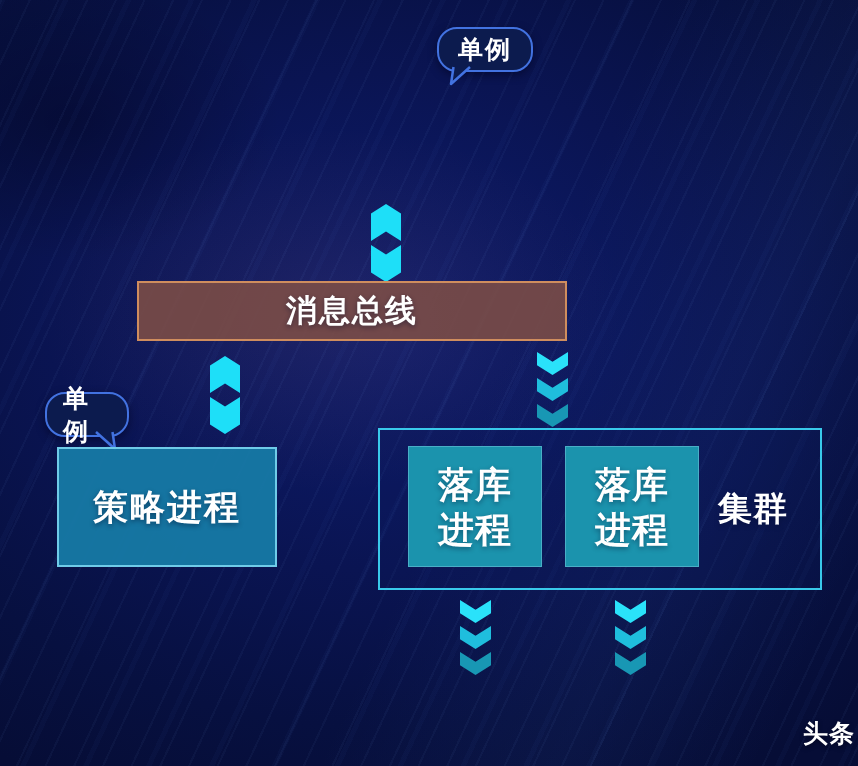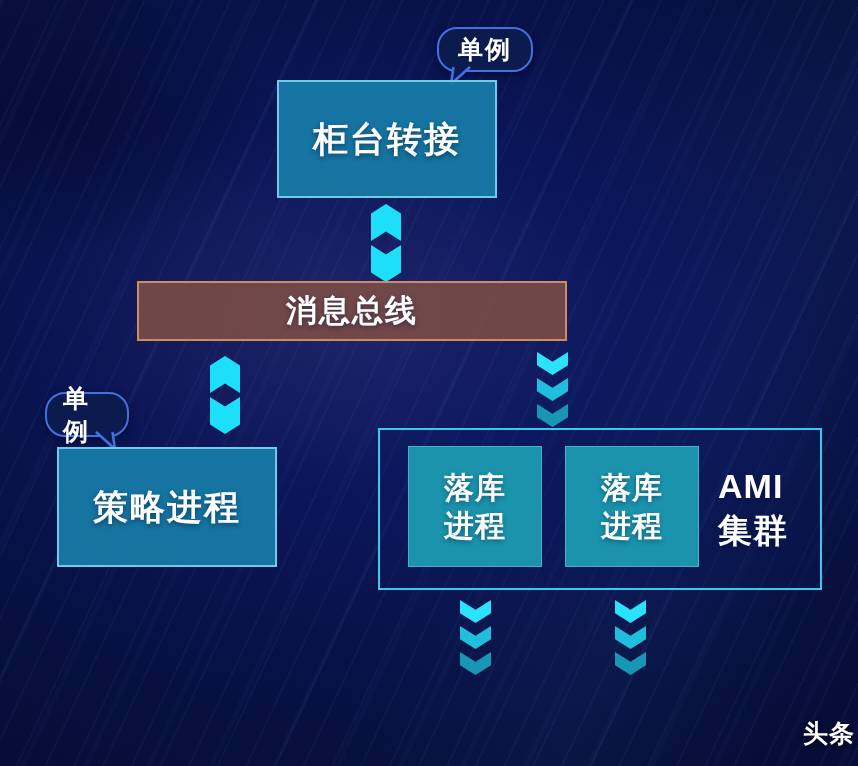--- a/index.html
+++ b/index.html
@@ -51,21 +51,21 @@
   .cluster{
     left:378px;top:428px;width:444px;height:162px;box-sizing:border-box;
     border:2px solid #39c9ea;
     background:rgba(10,30,95,0.18);
   }
   .sink{
     position:absolute;box-sizing:border-box;width:134px;height:121px;top:16px;
     background:#1b93ad;
     border:1px solid rgba(160,225,245,0.35);
     display:flex;flex-direction:column;align-items:center;justify-content:center;
-    color:#fff;font-weight:bold;font-size:30px;line-height:1.25;letter-spacing:1px;
+    color:#fff;font-weight:bold;font-size:36px;line-height:1.25;letter-spacing:1px;
     text-shadow:0 2px 5px rgba(0,10,40,0.4);
   }
   .sink1{left:28px;}
   .sink2{left:185px;}
   .ami-label{
     position:absolute;left:338px;top:50%;transform:translateY(-50%);
     color:#fff;font-weight:bold;font-size:34px;line-height:1.28;letter-spacing:1px;
     text-shadow:0 2px 5px rgba(0,10,40,0.4);
   }
   .ami-label span{display:block;}
@@ -126,23 +126,20 @@
 <div class="stage">
 
   <div class="abs badge badge-top">
     <span>单例</span>
     <svg class="tail tail-left" width="24" height="20" viewBox="0 0 24 20">
       <path d="M6 0 L23 0 L4 18 Z" fill="#0c1b4e"></path>
       <path d="M6.5 1 L4 18 L23 1" fill="none" stroke="#4272e0" stroke-width="2.5" stroke-linejoin="round"></path>
     </svg>
   </div>
 
-  <div class="abs node node-counter">
-    <span>柜台转接</span>
-  </div>
 
   <div class="abs bidir bidir-top">
     <div class="bidir-up"></div>
     <div class="bidir-down"></div>
   </div>
 
   <div class="abs bus">
     <span>消息总线</span>
   </div>
 
@@ -172,21 +169,20 @@
   <div class="abs cluster">
     <div class="sink sink1">
       <span>落库</span>
       <span>进程</span>
     </div>
     <div class="sink sink2">
       <span>落库</span>
       <span>进程</span>
     </div>
     <div class="ami-label">
-      <span>AMI</span>
       <span>集群</span>
     </div>
   </div>
 
   <div class="abs chev-stack chev-db-1">
     <div class="chev c1"></div>
     <div class="chev c2"></div>
     <div class="chev c3"></div>
   </div>
   <div class="abs chev-stack chev-db-2">

